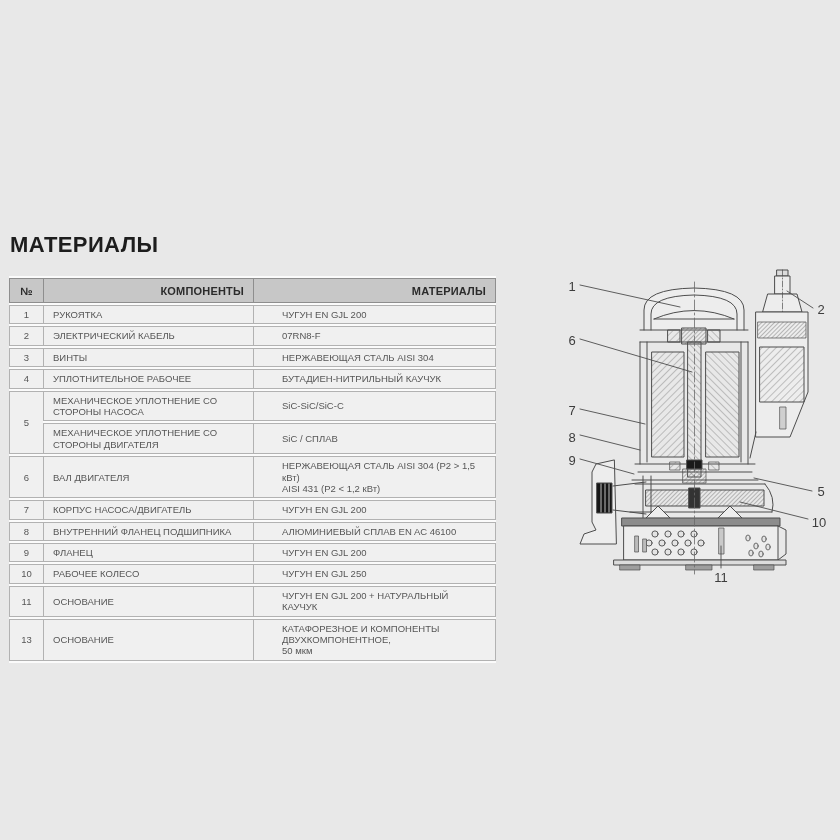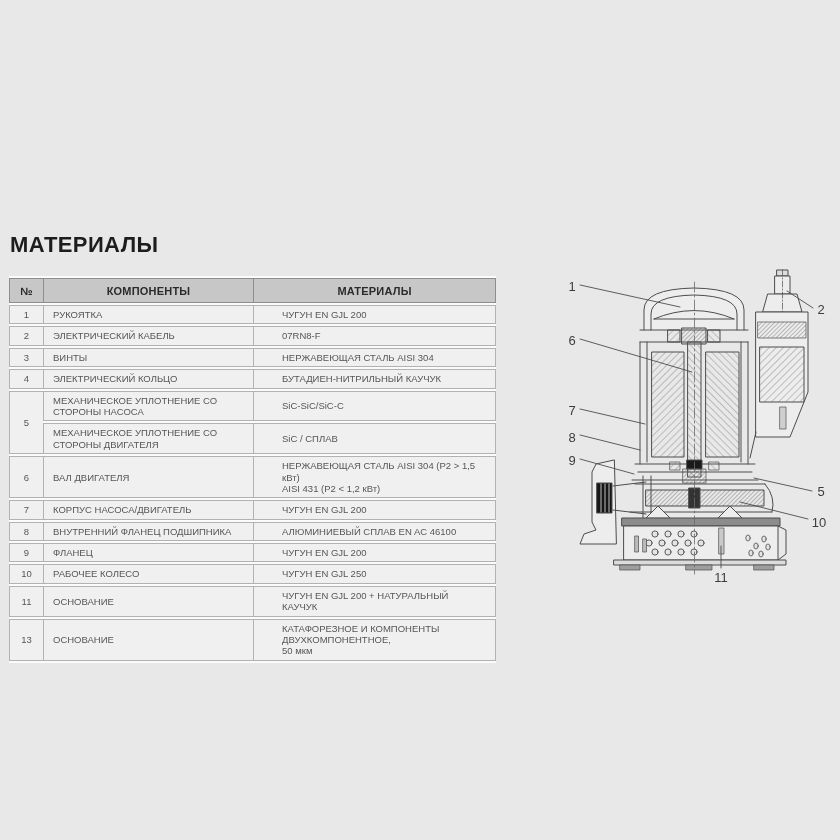--- a/index.html
+++ b/index.html
@@ -22,21 +22,21 @@
     border-collapse:separate;border-spacing:0 2px;
     background:#fbfbfb;
     table-layout:fixed;
   }
   col.c-num{width:34px;}
   col.c-comp{width:210px;}
   col.c-mat{width:243px;}
 
   table.materials th{
     background:#c7c7c7;color:#2b2b2b;
-    font-size:11px;font-weight:bold;text-align:center;
+    font-size:11px;font-weight:bold;text-align:right;
     padding:6px 9px 5px 9px;
     border-top:1px solid #8e8e8e;border-bottom:1px solid #8e8e8e;
     letter-spacing:.2px;
   }
   table.materials th:first-child{border-left:1px solid #8e8e8e;text-align:center;padding-left:2px;padding-right:2px;}
   table.materials th + th{border-left:1px solid #8e8e8e;}
   table.materials th:last-child{border-right:1px solid #8e8e8e;}
 
   table.materials td{
     background:#f0f0f0;color:#565656;
@@ -86,21 +86,21 @@
         <td>ЭЛЕКТРИЧЕСКИЙ КАБЕЛЬ</td>
         <td>07RN8-F</td>
       </tr>
       <tr>
         <td class="num">3</td>
         <td>ВИНТЫ</td>
         <td>НЕРЖАВЕЮЩАЯ СТАЛЬ AISI 304</td>
       </tr>
       <tr>
         <td class="num">4</td>
-        <td>ЭЛЕКТРИЧЕСКИЙ КОЛЬЦО</td>
+        <td>УПЛОТНИТЕЛЬНОЕ РАБОЧЕЕ</td>
         <td>БУТАДИЕН-НИТРИЛЬНЫЙ КАУЧУК</td>
       </tr>
       <tr>
         <td class="num" rowspan="2">5</td>
         <td>МЕХАНИЧЕСКОЕ УПЛОТНЕНИЕ СО СТОРОНЫ НАСОСА</td>
         <td>SiC-SiC/SiC-C</td>
       </tr>
       <tr>
         <td>МЕХАНИЧЕСКОЕ УПЛОТНЕНИЕ СО СТОРОНЫ ДВИГАТЕЛЯ</td>
         <td>SiC / СПЛАВ</td>

